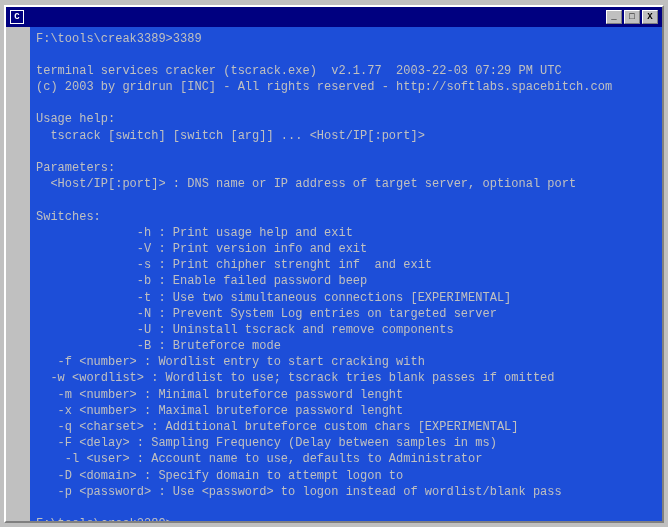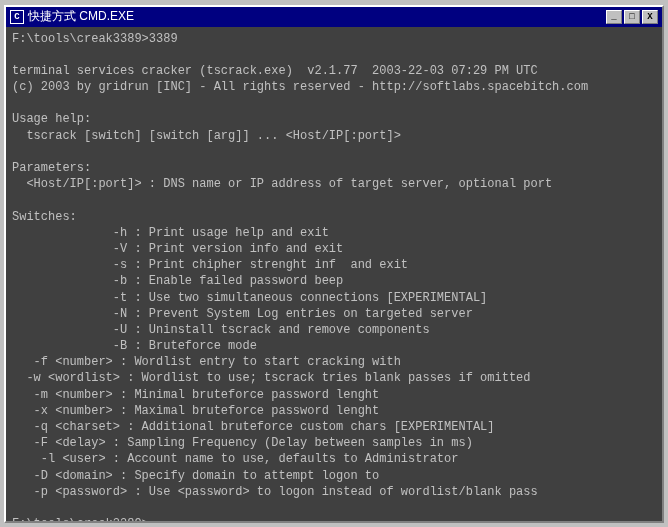--- a/index.html
+++ b/index.html
@@ -68,42 +68,42 @@
       display: flex;
       align-items: center;
       justify-content: center;
       font-size: 9px;
       color: #000000;
       cursor: pointer;
       font-family: 'Courier New', monospace;
       font-weight: bold;
     }
     .console-area {
-      background: #404040;
+      background: #1d4ed8;
       color: #c0c0c0;
       flex: 1;
       padding: 4px 6px;
       overflow: hidden;
       font-family: 'Courier New', Courier, monospace;
       font-size: 12px;
       line-height: 1.35;
       white-space: pre;
+      margin-left: 24px;
     }
     .console-area span {
       display: block;
     }
   </style>
 </head>
 <body>
 
 <div class="window">
   <div class="title-bar">
     <div class="title-bar-left">
       <div class="title-icon">C</div>
-      <span class="title-text">快捷方式 CMD.EXE</span>
     </div>
     <div class="title-bar-buttons">
       <div class="title-btn">_</div>
       <div class="title-btn">□</div>
       <div class="title-btn">X</div>
     </div>
   </div>
   <div class="console-area" id="console-output"><span>F:\tools\creak3389&gt;3389</span><span>&nbsp;</span><span>terminal services cracker (tscrack.exe)  v2.1.77  2003-22-03 07:29 PM UTC</span><span>(c) 2003 by gridrun [INC] - All rights reserved - http://softlabs.spacebitch.com</span><span>&nbsp;</span><span>Usage help:</span><span>  tscrack [switch] [switch [arg]] ... &lt;Host/IP[:port]&gt;</span><span>&nbsp;</span><span>Parameters:</span><span>  &lt;Host/IP[:port]&gt; : DNS name or IP address of target server, optional port</span><span>&nbsp;</span><span>Switches:</span><span>              -h : Print usage help and exit</span><span>              -V : Print version info and exit</span><span>              -s : Print chipher strenght inf  and exit</span><span>              -b : Enable failed password beep</span><span>              -t : Use two simultaneous connections [EXPERIMENTAL]</span><span>              -N : Prevent System Log entries on targeted server</span><span>              -U : Uninstall tscrack and remove components</span><span>              -B : Bruteforce mode</span><span>   -f &lt;number&gt; : Wordlist entry to start cracking with</span><span>  -w &lt;wordlist&gt; : Wordlist to use; tscrack tries blank passes if omitted</span><span>   -m &lt;number&gt; : Minimal bruteforce password lenght</span><span>   -x &lt;number&gt; : Maximal bruteforce password lenght</span><span>   -q &lt;charset&gt; : Additional bruteforce custom chars [EXPERIMENTAL]</span><span>   -F &lt;delay&gt; : Sampling Frequency (Delay between samples in ms)</span><span>    -l &lt;user&gt; : Account name to use, defaults to Administrator</span><span>   -D &lt;domain&gt; : Specify domain to attempt logon to</span><span>   -p &lt;password&gt; : Use &lt;password&gt; to logon instead of wordlist/blank pass</span><span>&nbsp;</span><span>F:\tools\creak3389&gt;</span></div>
 </div>
 

